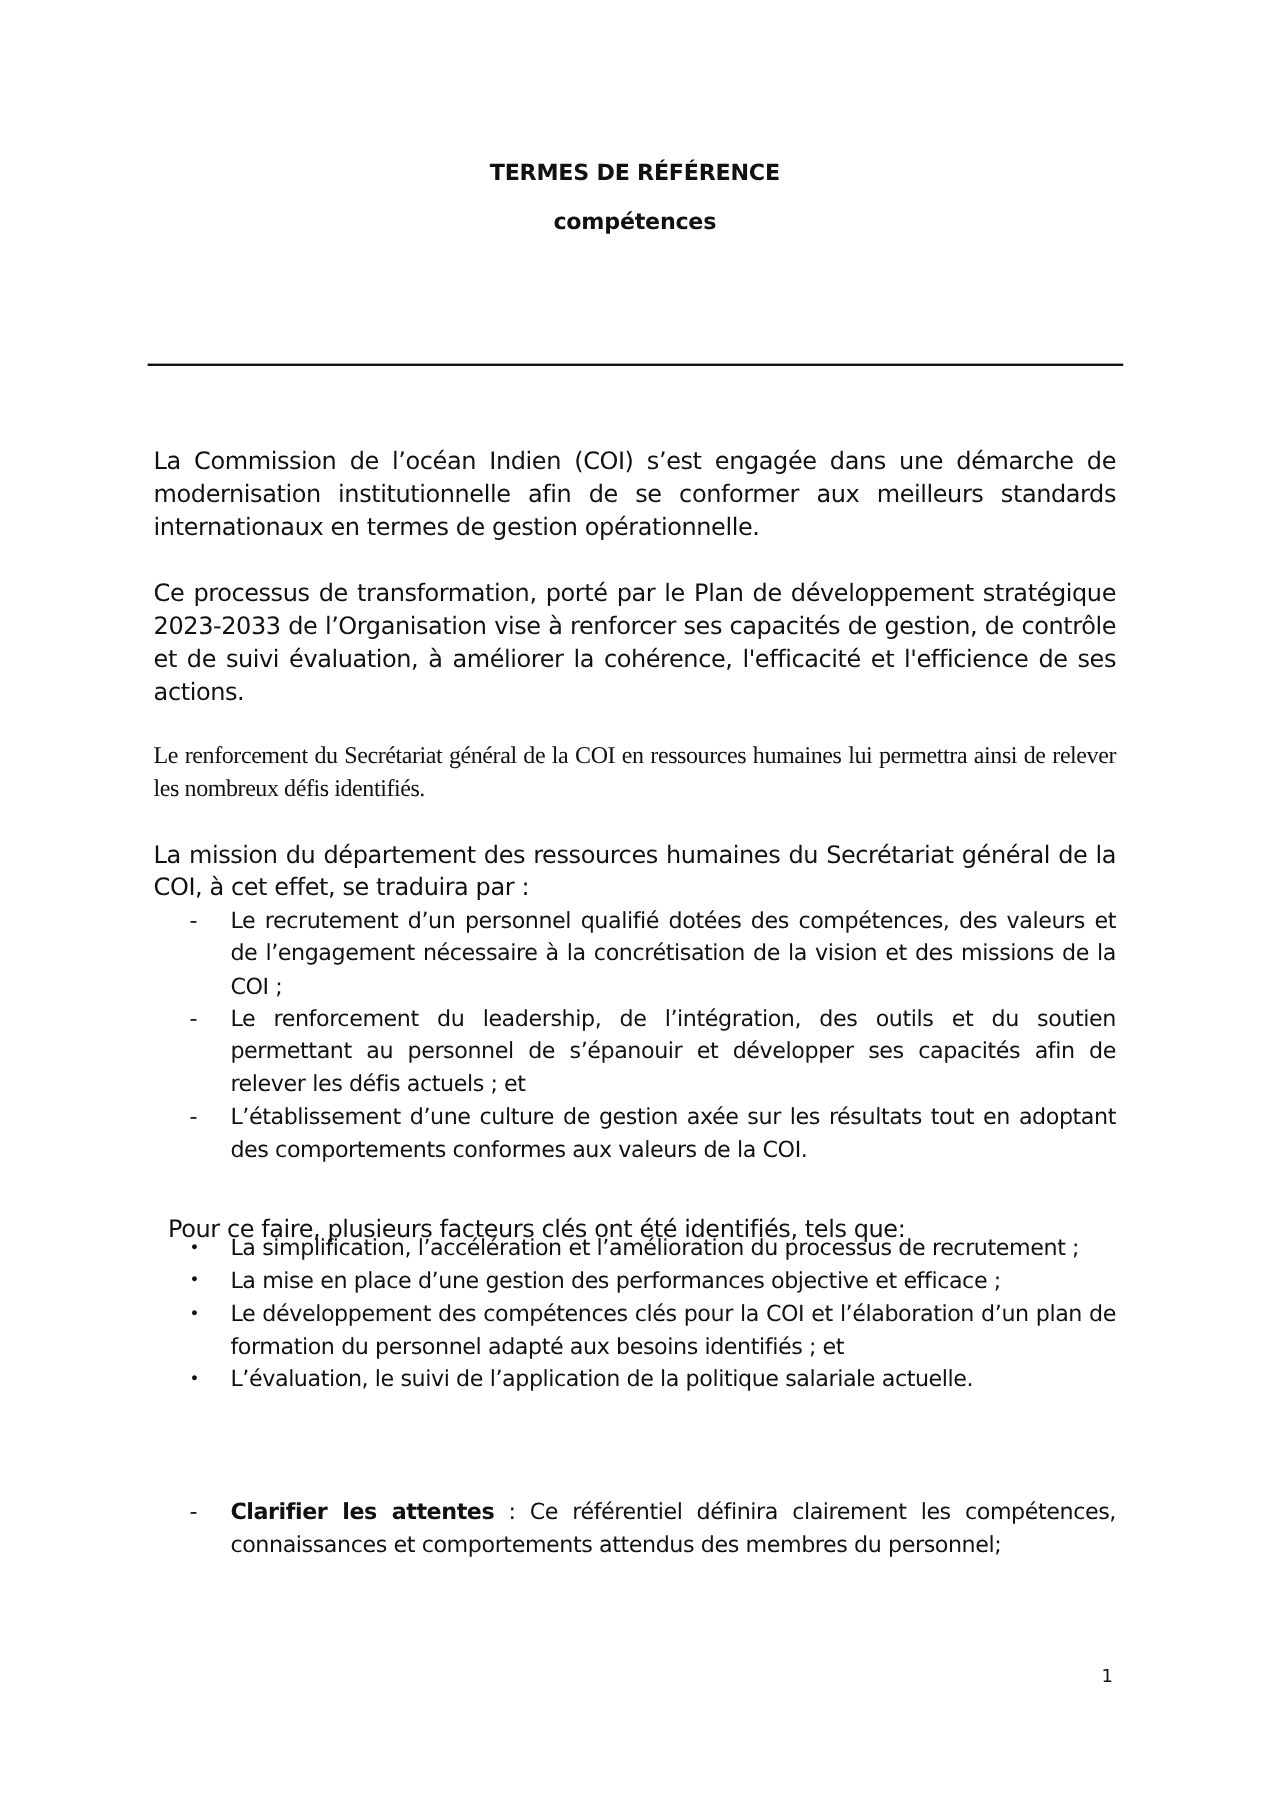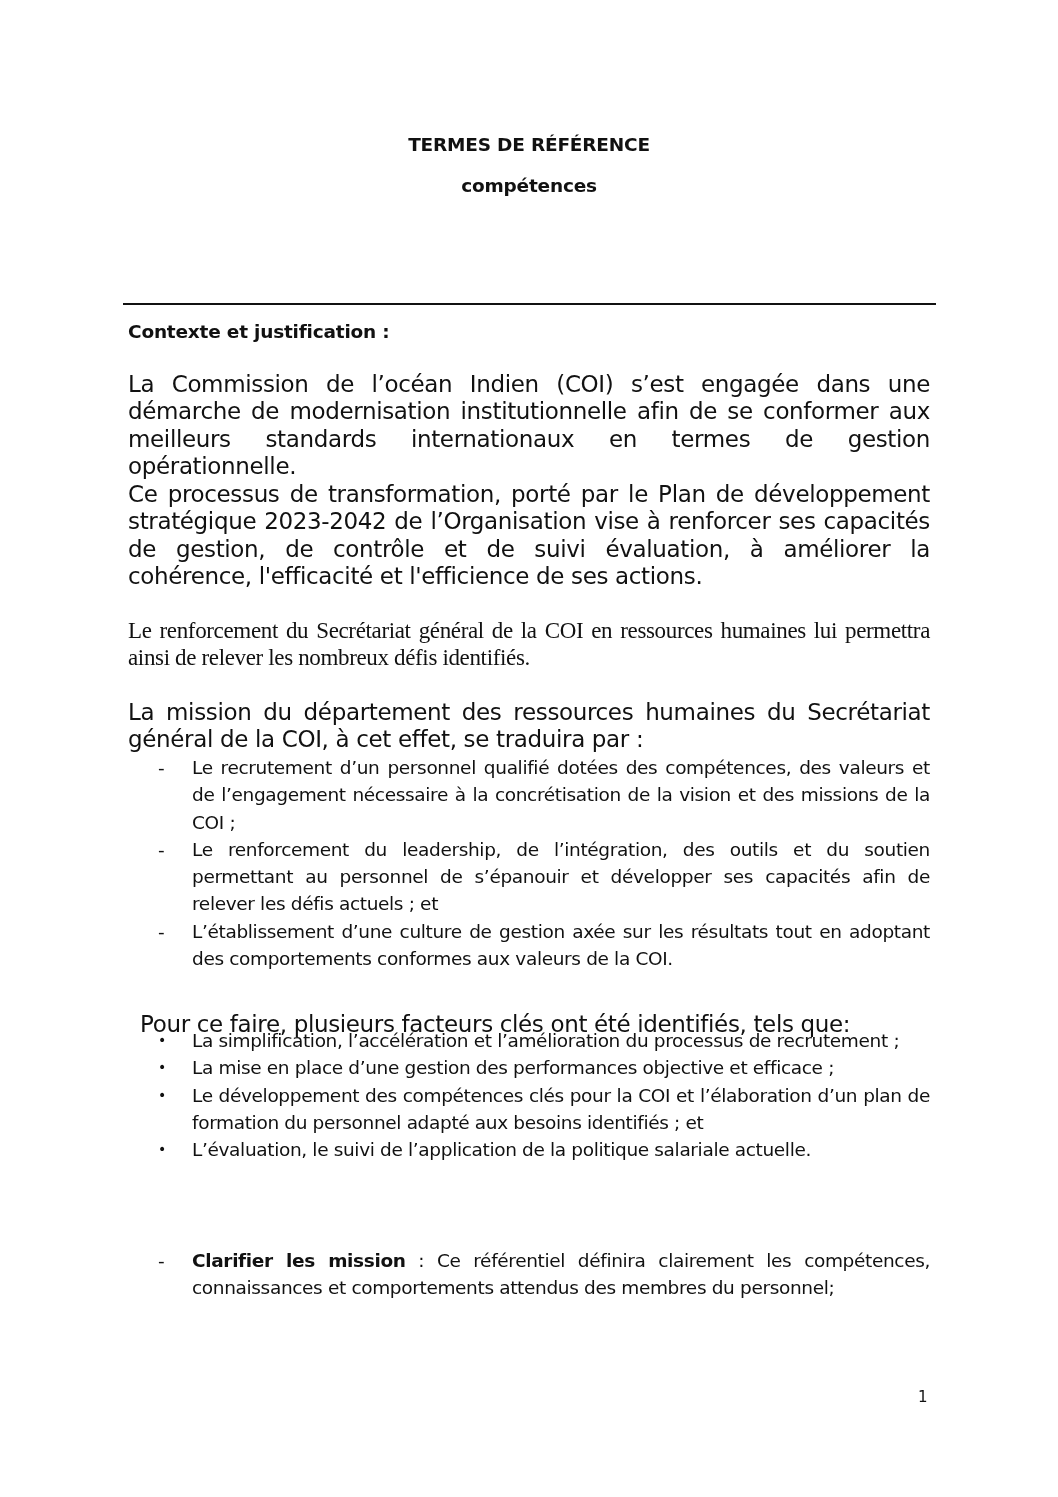--- a/index.html
+++ b/index.html
@@ -5,21 +5,21 @@
   html, body { margin: 0; padding: 0; background: #ffffff; }
   body { width: 1058px; height: 1497px; position: relative; overflow: hidden;
          font-family: "DejaVu Sans", sans-serif; color: #111; }
   .page { position: absolute; left: 0; top: 0; width: 1058px; height: 1271px; }
   .center { position: absolute; left: 128px; width: 802px; text-align: center;
             font-weight: bold; font-size: 18.5px; line-height: 27px; letter-spacing: -0.2px; }
   .hr { position: absolute; left: 123px; width: 813px; top: 303px; height: 0;
         border-top: 2px solid #111; }
   .heading { position: absolute; left: 128px; top: 318px; font-weight: bold;
              font-size: 18.5px; line-height: 27px; letter-spacing: -0.2px; }
-  .para { position: absolute; left: 128px; width: 802px; font-size: 23px;
+  .para { position: absolute; left: 128px; width: 802px; font-size: 20px;
           line-height: 27.3px; text-align: justify; letter-spacing: -0.35px; }
   .list { position: absolute; left: 128px; width: 802px; margin: 0; padding: 0;
           list-style: none; font-size: 18.5px; line-height: 27.3px; letter-spacing: -0.35px; }
   .list li { position: relative; padding-left: 64px; text-align: justify; }
   .list .marker { position: absolute; left: 30px; top: 0; width: 20px; }
   .list.dots .marker { left: 30px; font-size: 14px; }
   b { font-weight: bold; }
   .pagenum { position: absolute; left: 918px; top: 1388px; font-size: 15px; }
 </style>
 </head>
@@ -29,25 +29,24 @@
 
   <div class="center" style="top:131px;">TERMES DE RÉFÉRENCE</div>
 
   <div class="center" style="top:172px;">
     <div>compétences</div>
   </div>
 
 
   <div class="hr"></div>
 
-  <div class="heading">Contexte et justification :</div>
 
   <p class="para" style="top:371px; margin:0;">La Commission de l’océan Indien (COI) s’est engagée dans une démarche de modernisation institutionnelle afin de se conformer aux meilleurs standards internationaux en termes de gestion opérationnelle.</p>
 
-  <p class="para" style="top:481px; margin:0;">Ce processus de transformation, porté par le Plan de développement stratégique 2023-2042 de l’Organisation vise à renforcer ses capacités de gestion, de contrôle et de suivi évaluation, à améliorer la cohérence, l'efficacité et l'efficience de ses actions.</p>
+  <p class="para" style="top:481px; margin:0;">Ce processus de transformation, porté par le Plan de développement stratégique 2023-2033 de l’Organisation vise à renforcer ses capacités de gestion, de contrôle et de suivi évaluation, à améliorer la cohérence, l'efficacité et l'efficience de ses actions.</p>
 
   <p class="para" style="top:617px; margin:0;font-family:Liberation Serif, serif;">Le renforcement du Secrétariat général de la COI en ressources humaines lui permettra ainsi de relever les nombreux défis identifiés.</p>
 
   <p class="para" style="top:699px; margin:0;">La mission du département des ressources humaines du Secrétariat général de la COI, à cet effet, se traduira par :</p>
 
   <ul class="list dashes" style="top:754px;">
     <li><span class="marker">-</span><span>Le recrutement d’un personnel qualifié dotées des compétences, des valeurs et de l’engagement nécessaire à la concrétisation de la vision et des missions de la COI ;</span></li>
     <li><span class="marker">-</span><span>Le renforcement du leadership, de l’intégration, des outils et du soutien permettant au personnel de s’épanouir et développer ses capacités afin de relever les défis actuels ; et</span></li>
     <li><span class="marker">-</span><span>L’établissement d’une culture de gestion axée sur les résultats tout en adoptant des comportements conformes aux valeurs de la COI.</span></li>
   </ul>
@@ -56,17 +55,17 @@
 
   <ul class="list dots" style="top:1027px;">
     <li><span class="marker">•</span><span>La simplification, l’accélération et l’amélioration du processus de recrutement ;</span></li>
     <li><span class="marker">•</span><span>La mise en place d’une gestion des performances objective et efficace ;</span></li>
     <li><span class="marker">•</span><span>Le développement des compétences clés pour la COI et l’élaboration d’un plan de formation du personnel adapté aux besoins identifiés ; et</span></li>
     <li><span class="marker">•</span><span>L’évaluation, le suivi de l’application de la politique salariale actuelle.</span></li>
   </ul>
 
 
   <ul class="list dashes" style="top:1247px;">
-    <li><span class="marker">-</span><b>Clarifier les mission</b><span> : Ce référentiel définira clairement les compétences, connaissances et comportements attendus des membres du personnel;</span></li>
+    <li><span class="marker">-</span><b>Clarifier les attentes</b><span> : Ce référentiel définira clairement les compétences, connaissances et comportements attendus des membres du personnel;</span></li>
   </ul>
 
   <div class="pagenum">1</div>
 </div>
 
 </body></html>

